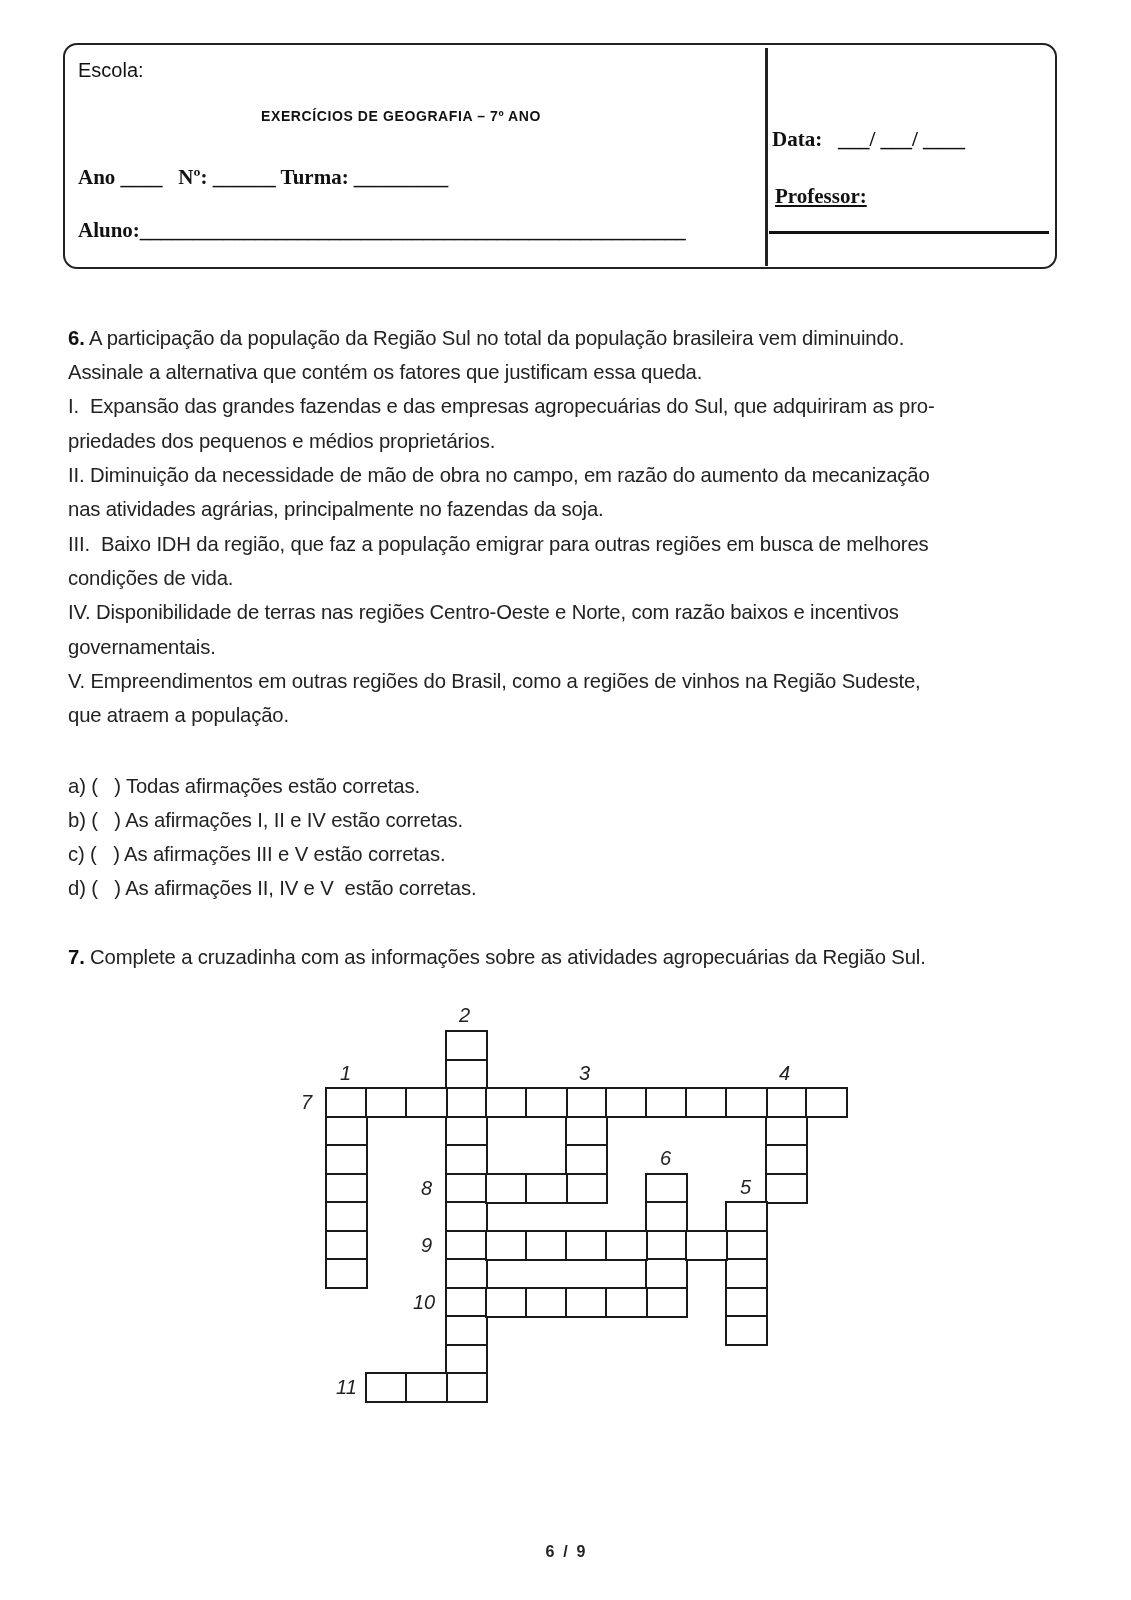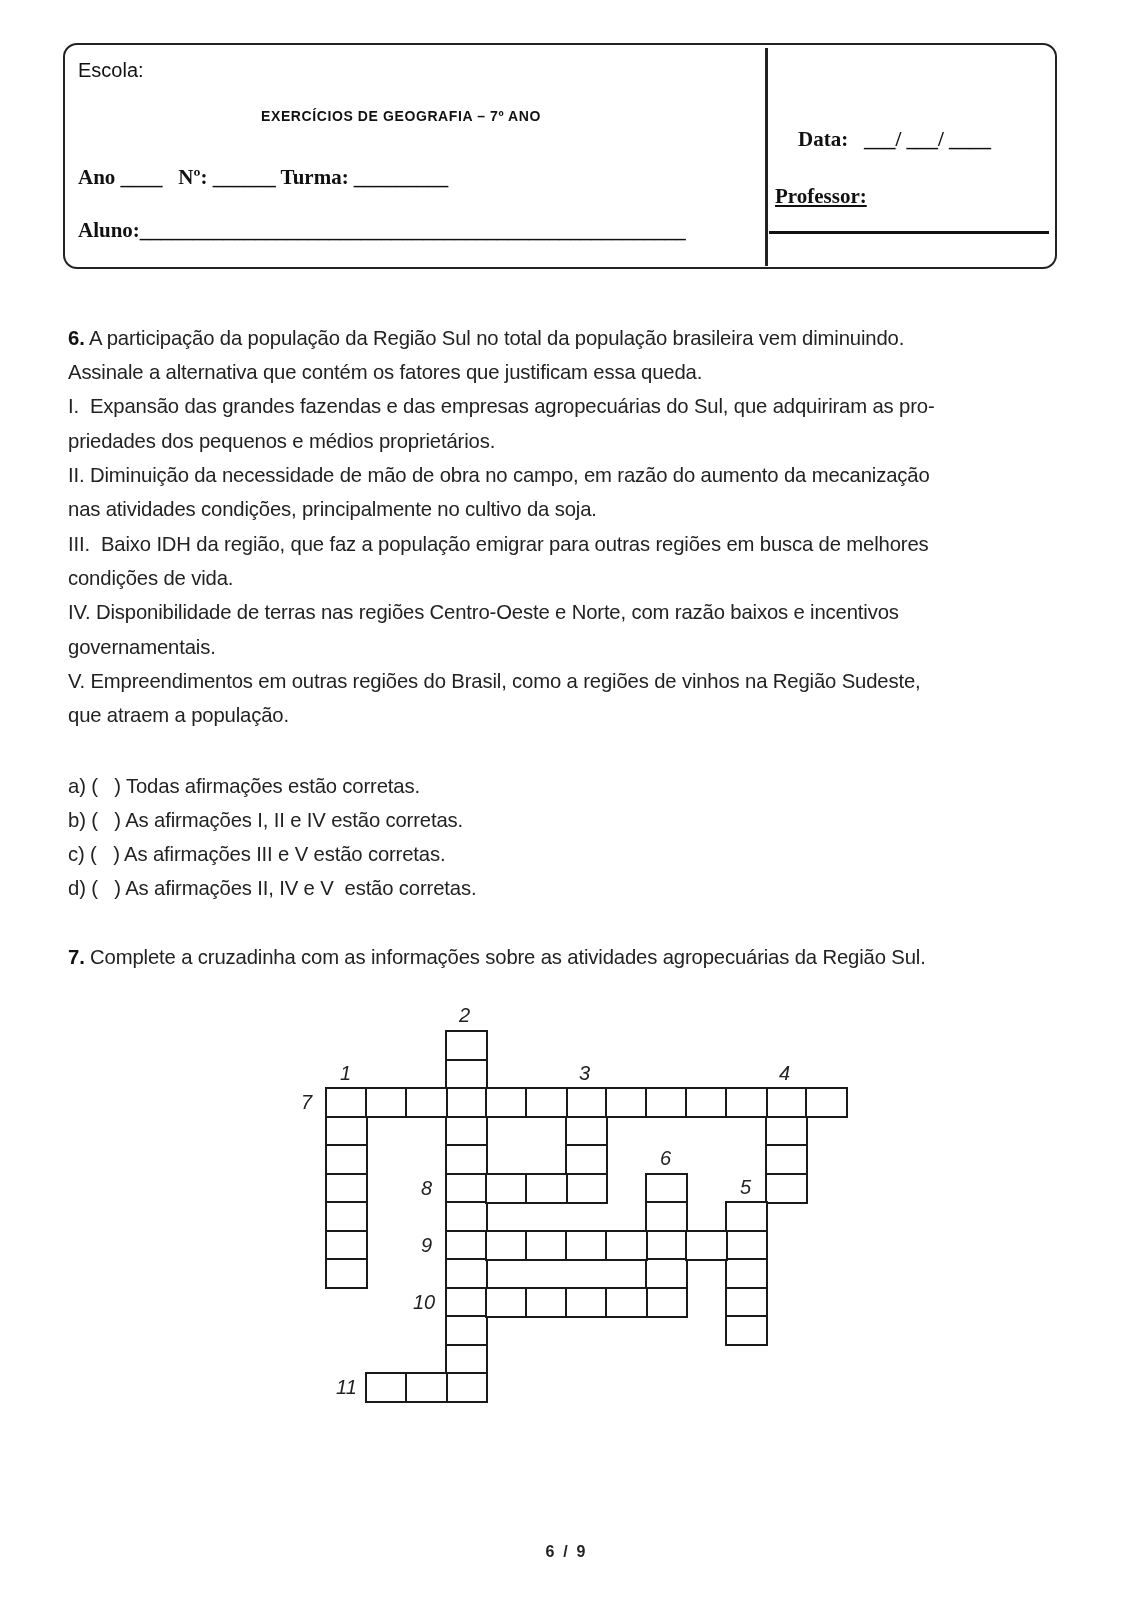--- a/index.html
+++ b/index.html
@@ -25,30 +25,30 @@
 <body>
 
 <div class="abs" id="header-box"></div>
 <div class="abs" id="header-divider"></div>
 <div class="abs" id="prof-line"></div>
 
 <div class="abs hdr-sans" style="left:78px; top:59px;">Escola:</div>
 <div class="abs" id="hdr-title" style="left:225px; top:108px;margin-left:36px;">EXERCÍCIOS DE GEOGRAFIA – 7º ANO</div>
 <div class="abs hdr-serif" style="left:78px; top:165px;">Ano ____   Nº: ______ Turma: _________</div>
 <div class="abs hdr-serif" style="left:78px; top:218px;">Aluno:____________________________________________________</div>
-<div class="abs hdr-serif" style="left:772px; top:127px;margin-left:26px;">Data:   ___/ ___/ ____</div>
+<div class="abs hdr-serif" style="left:772px; top:127px;">Data:   ___/ ___/ ____</div>
 <div class="abs hdr-serif" style="left:775px; top:184px;text-decoration:underline;">Professor:</div>
 
 <div>
   <div class="line" style="top:326px;"><b>6.</b><span> A participação da população da Região Sul no total da população brasileira vem diminuindo.</span></div>
   <div class="line" style="top:360px;">Assinale a alternativa que contém os fatores que justificam essa queda.</div>
   <div class="line" style="top:394px;">I.  Expansão das grandes fazendas e das empresas agropecuárias do Sul, que adquiriram as pro-</div>
   <div class="line" style="top:429px;">priedades dos pequenos e médios proprietários.</div>
   <div class="line" style="top:463px;">II. Diminuição da necessidade de mão de obra no campo, em razão do aumento da mecanização</div>
-  <div class="line" style="top:497px;">nas atividades condições, principalmente no cultivo da soja.</div>
+  <div class="line" style="top:497px;">nas atividades agrárias, principalmente no fazendas da soja.</div>
   <div class="line" style="top:532px;">III.  Baixo IDH da região, que faz a população emigrar para outras regiões em busca de melhores</div>
   <div class="line" style="top:566px;">condições de vida.</div>
   <div class="line" style="top:600px;">IV. Disponibilidade de terras nas regiões Centro-Oeste e Norte, com razão baixos e incentivos</div>
   <div class="line" style="top:635px;">governamentais.</div>
   <div class="line" style="top:669px;">V. Empreendimentos em outras regiões do Brasil, como a regiões de vinhos na Região Sudeste,</div>
   <div class="line" style="top:703px;">que atraem a população.</div>
 
   <div class="line" style="top:774px;">a) (   ) Todas afirmações estão corretas.</div>
   <div class="line" style="top:808px;">b) (   ) As afirmações I, II e IV estão corretas.</div>
   <div class="line" style="top:842px;">c) (   ) As afirmações III e V estão corretas.</div>

